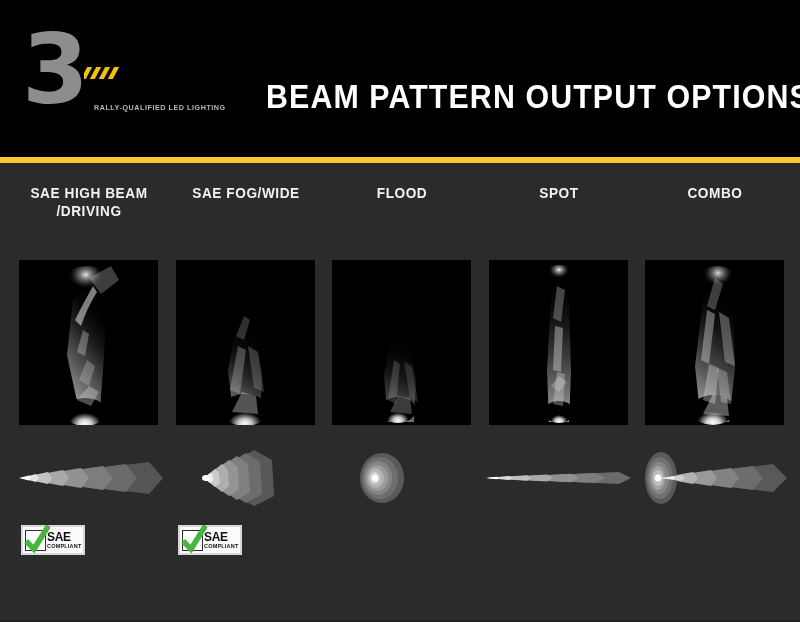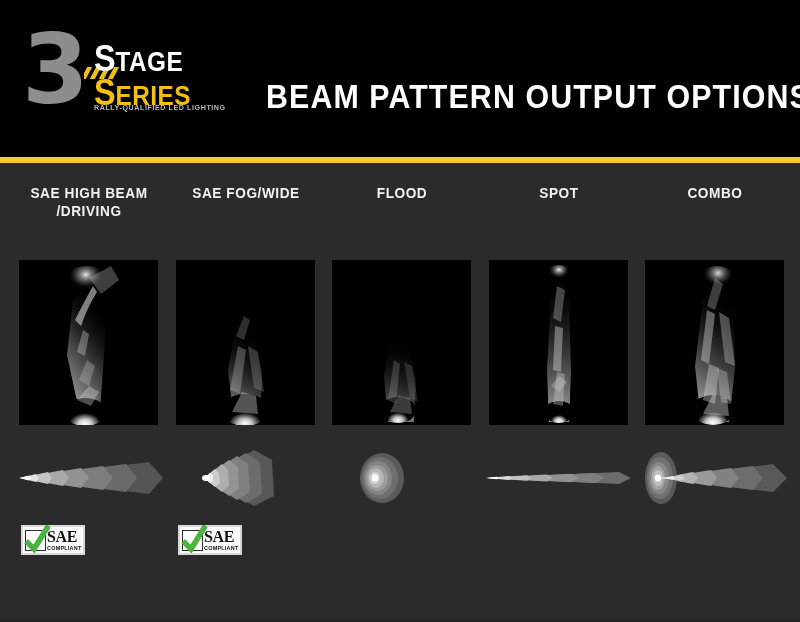--- a/index.html
+++ b/index.html
@@ -208,22 +208,22 @@
     position: relative;
     background: #ffffff;
     flex: none;
   }
   .sae-check svg { position: absolute; left: -2px; top: -6px; }
   .sae-text {
     margin-left: 1px;
     line-height: 1;
   }
   .sae-word {
-    font-family: Liberation Serif, serif;
-    font-size: 16px;
+    font-family: Liberation Sans, sans-serif;
+    font-size: 12px;
     font-weight: bold;
     color: #111111;
     letter-spacing: -0.3px;
     display: block;
   }
   .sae-sub {
     font-family: "Liberation Sans", sans-serif;
     font-size: 5.5px;
     font-weight: bold;
     color: #111111;
@@ -251,24 +251,20 @@
     <div class="logo">
       <div class="logo-3">3</div>
 
       <div class="logo-slash">
         <i style="left:0"></i>
           <i style="left:9px"></i>
           <i style="left:18px"></i>
           <i style="left:27px"></i>
       </div>
 
-      <div class="logo-stack">
-        <div class="logo-word logo-stage"><span class="cap">S</span><span class="rest">TAGE</span></div>
-        <div class="logo-word logo-series"><span class="cap">S</span><span class="rest">ERIES</span></div>
-      </div>
 
       <div class="logo-tag">RALLY-QUALIFIED LED LIGHTING</div>
     </div>
 
     <div class="header-title">BEAM PATTERN OUTPUT OPTIONS</div>
   </div>
 
   <div class="gold-bar"></div>
 
   <div class="grid">

